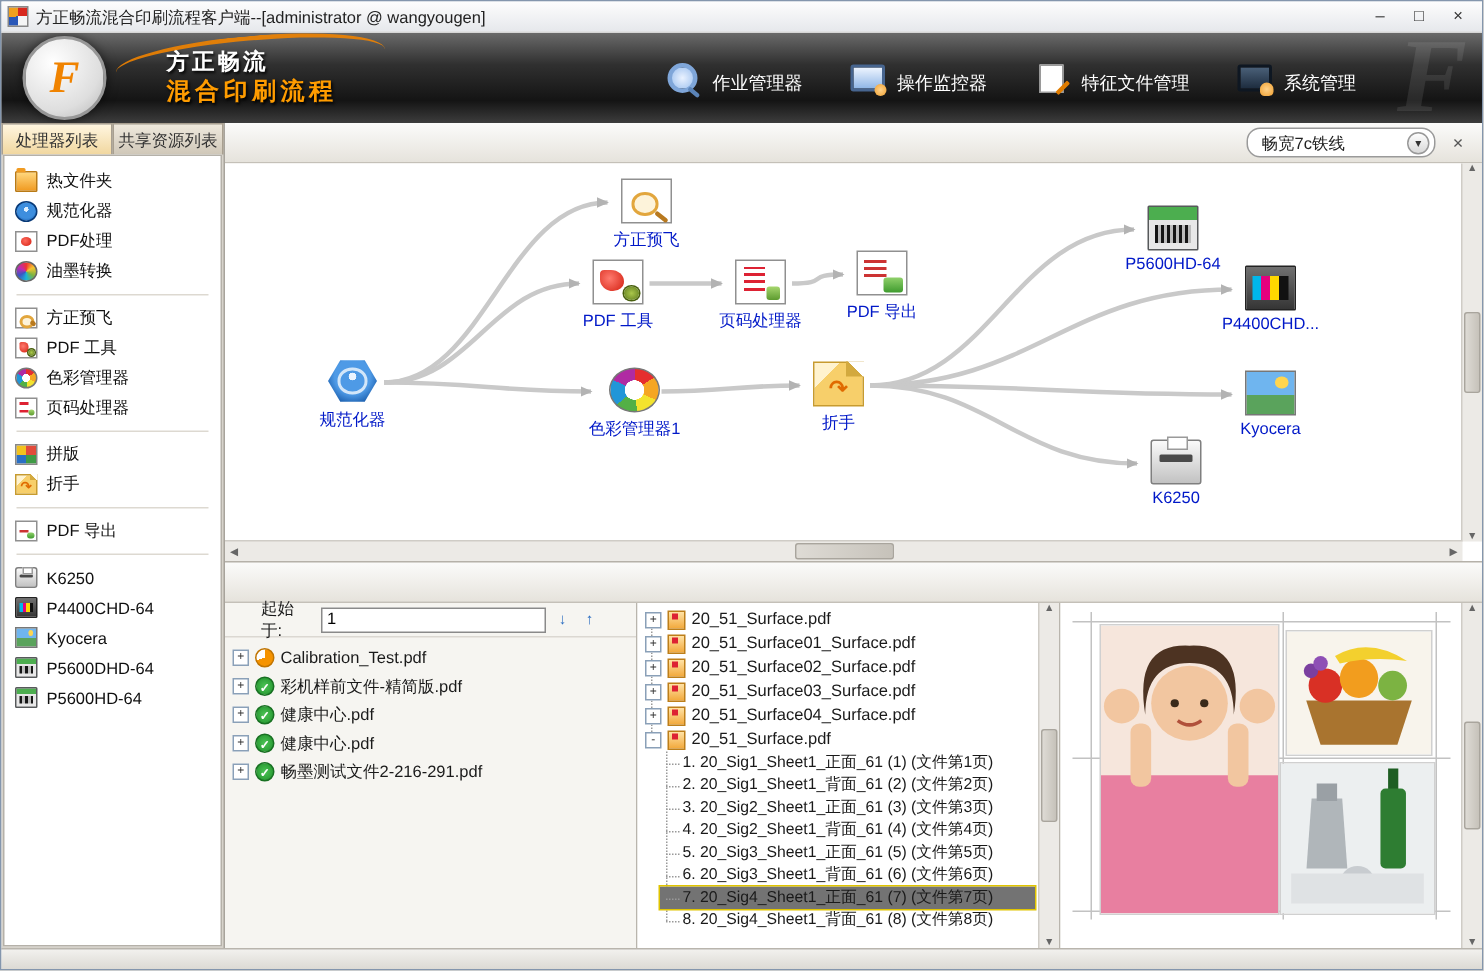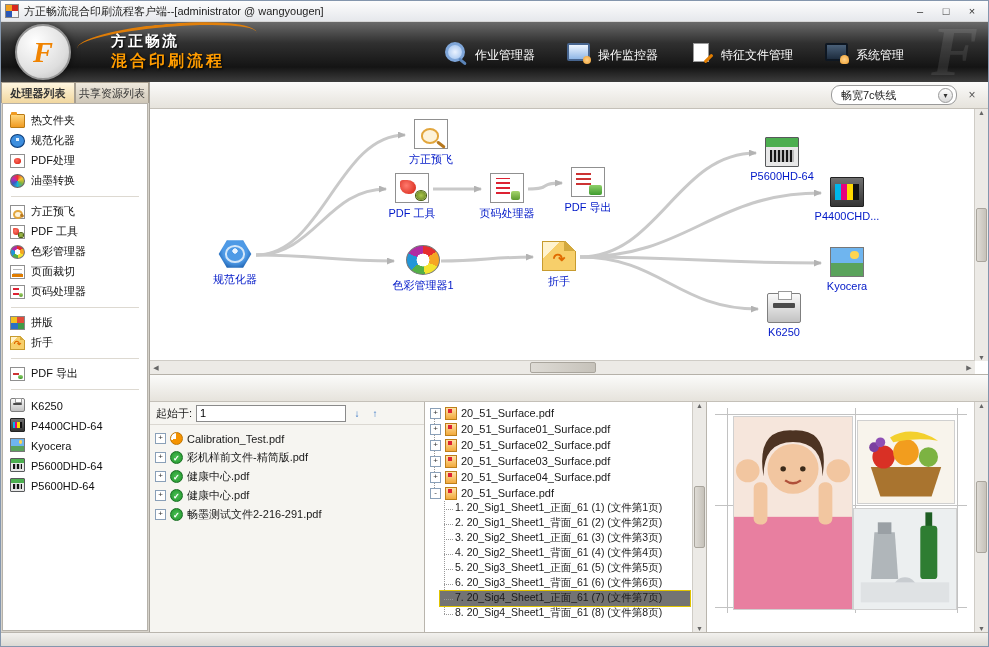--- a/index.html
+++ b/index.html
@@ -45,21 +45,21 @@
   .ic-profile-mgmt::before{content:'';width:14px;height:17px;background:#fff;border:1px solid #9a9a9a}
   .ic-profile-mgmt::after{content:'';position:absolute;right:0;bottom:4px;width:11px;height:3px;background:#e07c00;transform:rotate(-45deg);border-radius:1px}
   .ic-sys-mgmt::before{content:'';width:19px;height:14px;background:linear-gradient(#4a6078,#1d2c3e);border:2px solid #0e1722;border-radius:2px}
   .ic-sys-mgmt::after{content:'';position:absolute;right:0;bottom:0;width:9px;height:9px;background:radial-gradient(#ffd28a,#f0a030);border-radius:50% 50% 3px 3px}
 
   
   .main{flex:1;display:flex;min-height:0}
   .sidebar{width:148px;flex:none;background:#d7d3cb;border-right:1px solid #a8a49c;display:flex;flex-direction:column}
   .side-tabs{display:flex;height:21px;flex:none}
   .side-tab{flex:1;display:flex;align-items:center;justify-content:center;font-size:11px;background:linear-gradient(#efe9dd,#cfc7b8);border:1px solid #a89f90;border-bottom:none;color:#333;white-space:nowrap;overflow:hidden;cursor:default}
-  .side-tab.active{background:linear-gradient(#fff6e0,#f1d79f);font-weight:bold}
+  .side-tab.active{background:linear-gradient(#fff6e0,#f1d79f);font-weight:normal}
   .side-list{flex:1;background:#fff;border:1px solid #b5b1a9;margin:0 1px 1px 1px;padding:4px 0;overflow:hidden}
   .side-item{display:flex;align-items:flex-end;gap:6px;height:20px;padding:0 7px;cursor:default}
   .side-item.divider{height:6px;padding:0;margin:2px 8px;border-bottom:1px solid #ddd9d1}
   .slabel{font-size:11px;color:#101010;white-space:nowrap}
 
   
   .ic{box-sizing:border-box;display:inline-flex;align-items:center;justify-content:center;position:relative;flex:none}
   .sic{width:15px;height:14px;font-size:9px}
   .tbi{width:19px;height:17px;font-size:13px;cursor:default}
   .jic{width:13px;height:13px;font-size:9px}
@@ -134,21 +134,21 @@
   .vscroll{right:0;top:0;bottom:13px;width:13px;border-left:1px solid #cfccc6;flex-direction:column}
   .vscroll .sb-thumb{width:9px;height:52px}
   .hscroll{left:0;right:13px;bottom:0;height:13px;border-top:1px solid #cfccc6;flex-direction:row}
   .hscroll .sb-thumb{height:9px;width:64px}
 
   
   .bottom-panel{flex:1;display:flex;flex-direction:column;min-height:0;background:#efeeea}
   .bottom-toolbar{height:26px;flex:none;display:flex;align-items:center;gap:7px;padding:0 8px;background:linear-gradient(#fbfbfa,#e6e3dc);border-bottom:1px solid #c4c0b8}
   .bottom-content{flex:1;display:flex;min-height:0}
   .jobs-col{width:274px;flex:none;border-right:1px solid #b9b5ad;display:flex;flex-direction:column;background:#f6f5f1}
-  .start-row{height:22px;flex:none;display:flex;align-items:center;gap:4px;padding:0 6px;border-bottom:1px solid #dbd8d2}
+  .start-row{height:22px;flex:none;display:flex;align-items:center;gap:4px;padding:0 24px;border-bottom:1px solid #dbd8d2}
   .start-input{width:142px;height:15px;border:1px solid #8a8a8a;font-size:11px;padding:0 3px;font-family:"Liberation Sans",sans-serif}
   .mini-btn{width:14px;height:14px;display:inline-flex;align-items:center;justify-content:center;font-size:10px;color:#2d6fc2;cursor:default}
   .mini-btn.down::before{content:'↓'}
   .mini-btn.up::before{content:'↑'}
   .jobs-list{flex:1;padding:4px 5px;overflow:hidden}
   .job-row{display:flex;align-items:center;gap:4px;height:19px;cursor:default}
   .jlabel{font-size:11px;white-space:nowrap}
   .expander{width:9px;height:9px;flex:none;border:1px solid #8aa0b8;background:#fff;font-size:8px;line-height:7px;text-align:center;color:#333;cursor:default}
 
   .files-col{width:281px;flex:none;border-right:1px solid #b9b5ad;background:#fff;display:flex}
@@ -252,24 +252,20 @@
             <span class="sic ic ic-preflight"></span>
             <span class="slabel">方正预飞</span>
           </div>
           <div class="side-item">
             <span class="sic ic ic-pdftool"></span>
             <span class="slabel">PDF 工具</span>
           </div>
           <div class="side-item">
             <span class="sic ic ic-colorwheel"></span>
             <span class="slabel">色彩管理器</span>
-          </div>
-          <div class="side-item">
-            <span class="sic ic ic-pagecrop"></span>
-            <span class="slabel">页面裁切</span>
           </div>
           <div class="side-item">
             <span class="sic ic ic-pagenum"></span>
             <span class="slabel">页码处理器</span>
           </div>
           <div class="side-item divider">
             
             
           </div>
           <div class="side-item">

